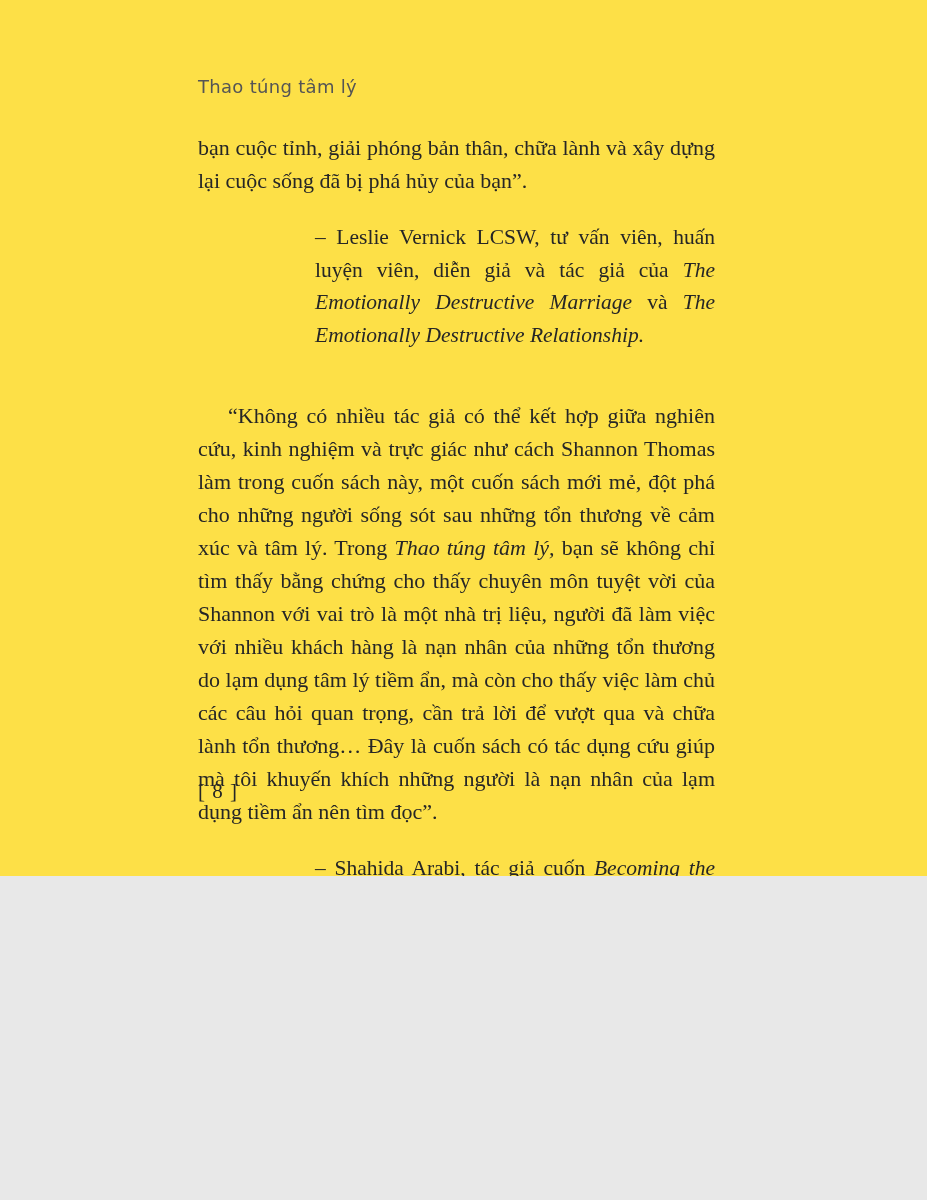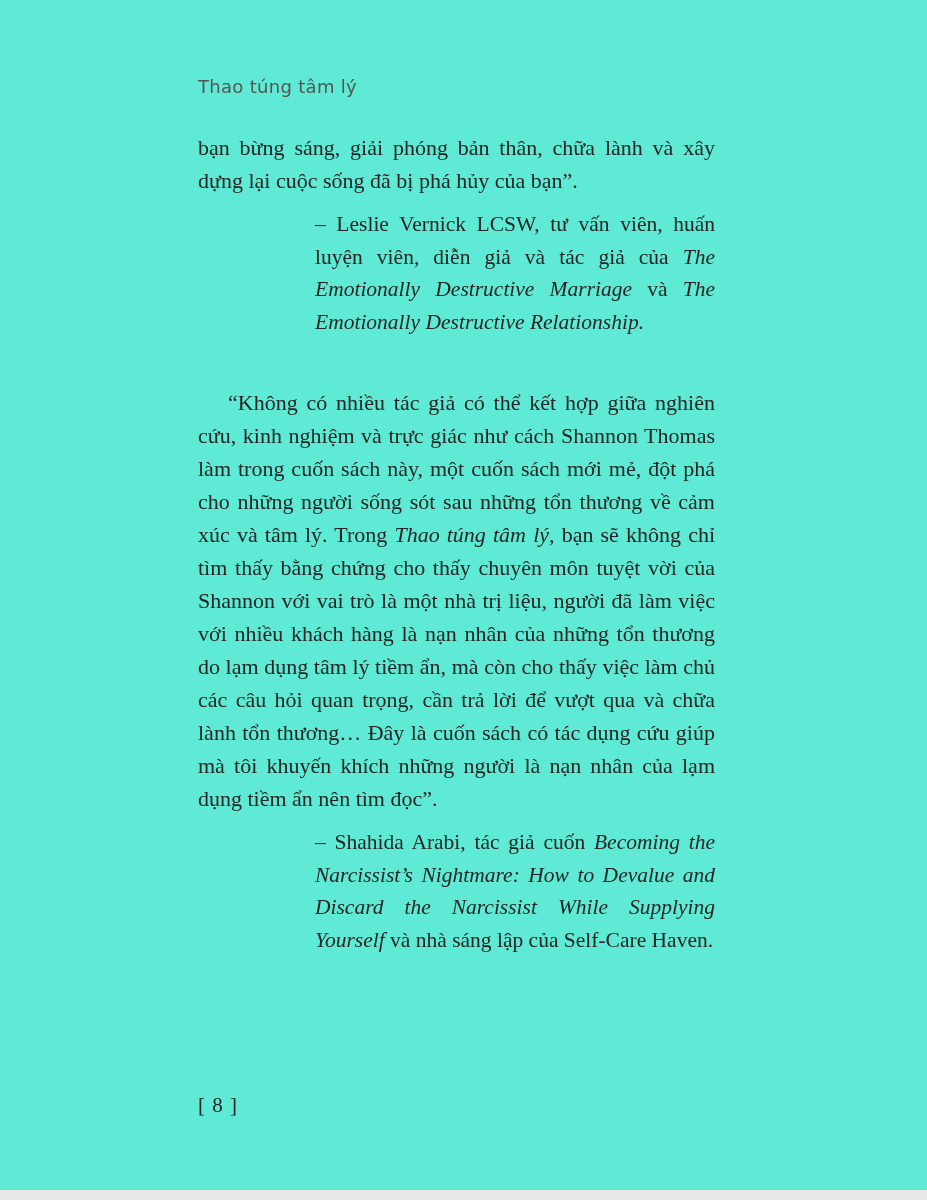--- a/index.html
+++ b/index.html
@@ -3,23 +3,23 @@
 <meta charset="utf-8">
 <style>
   html, body {
     margin: 0;
     padding: 0;
     background: #e8e8e8;
   }
   .page {
     position: relative;
     width: 927px;
-    height: 1190px;
+    height: 876px;
     margin: 0 auto;
-    background: #5eead4;
+    background: #fde047;
     box-sizing: border-box;
     padding: 76px 212px 0 198px;
     font-family: "Liberation Serif", serif;
     color: #222222;
     overflow: hidden;
   }
   .running-head {
     font-family: "DejaVu Sans", sans-serif;
     font-size: 18px;
     color: #555555;
@@ -35,21 +35,21 @@
     text-align: justify;
     margin: 0;
     color: #262626;
   }
   .para.indent {
     text-indent: 30px;
     font-family: Liberation Serif, serif;
   }
   .attribution {
     margin-left: 117px;
-    margin-top: 11px;
+    margin-top: 24px;
     font-size: 21.5px;
     line-height: 32.5px;
     text-align: justify;
     color: #262626;
   }
   .gap-before-quote2 {
     height: 48px;
   }
   .italic {
     font-style: italic;
@@ -65,21 +65,21 @@
 </style>
 </head>
 <body>
 
 <div class="page">
 
   <div class="running-head">Thao túng tâm lý</div>
 
   <div class="body-text">
 
-    <p class="para"><span>bạn bừng sáng, giải phóng bản thân, chữa lành và xây dựng lại cuộc sống đã bị phá hủy của bạn”.</span></p>
+    <p class="para"><span>bạn cuộc tỉnh, giải phóng bản thân, chữa lành và xây dựng lại cuộc sống đã bị phá hủy của bạn”.</span></p>
 
     <div class="attribution"><span>– Leslie Vernick LCSW, tư vấn viên, huấn luyện viên, diễn giả và tác giả của </span><span class="italic">The Emotionally Destructive Marriage</span><span> và </span><span class="italic">The Emotionally Destructive Relationship.</span></div>
 
     <div class="gap-before-quote2"></div>
 
     <p class="para indent"><span>“Không có nhiều tác giả có thể kết hợp giữa nghiên cứu, kinh nghiệm và trực giác như cách Shannon Thomas làm trong cuốn sách này, một cuốn sách mới mẻ, đột phá cho những người sống sót sau những tổn thương về cảm xúc và tâm lý. Trong </span><span class="italic">Thao túng tâm lý,</span><span> bạn sẽ không chỉ tìm thấy bằng chứng cho thấy chuyên môn tuyệt vời của Shannon với vai trò là một nhà trị liệu, người đã làm việc với nhiều khách hàng là nạn nhân của những tổn thương do lạm dụng tâm lý tiềm ẩn, mà còn cho thấy việc làm chủ các câu hỏi quan trọng, cần trả lời để vượt qua và chữa lành tổn thương… Đây là cuốn sách có tác dụng cứu giúp mà tôi khuyến khích những người là nạn nhân của lạm dụng tiềm ẩn nên tìm đọc”.</span></p>
 
     <div class="attribution"><span>– Shahida Arabi, tác giả cuốn </span><span class="italic">Becoming the Narcissist’s Nightmare: How to Devalue and Discard the Narcissist While Supplying Yourself</span><span> và nhà sáng lập của Self-Care Haven.</span></div>
 
   </div>

